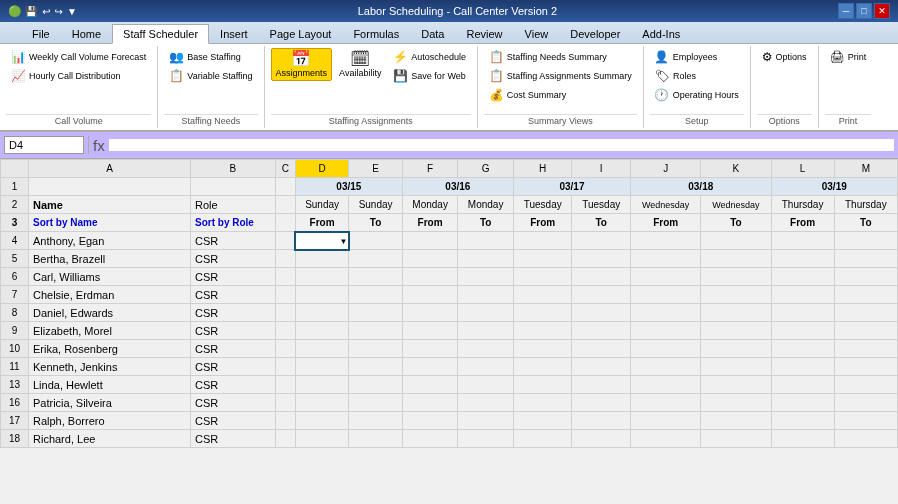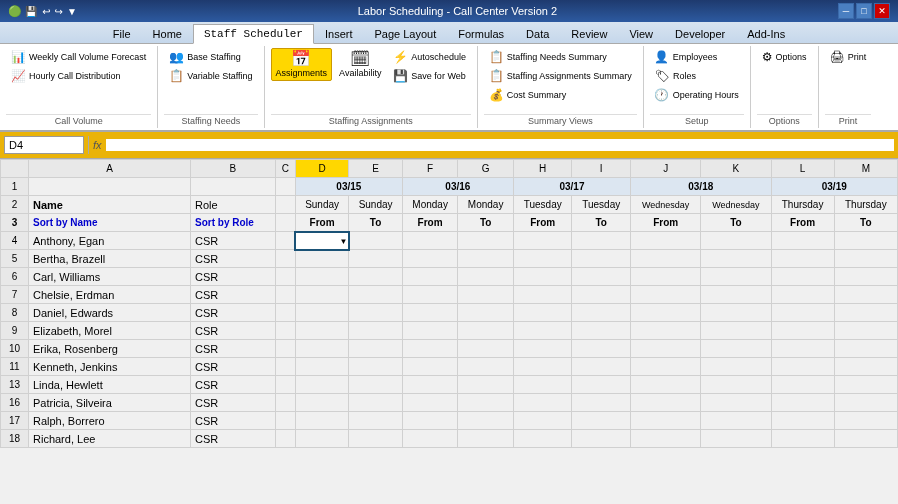--- a/index.html
+++ b/index.html
@@ -21,40 +21,38 @@
     .title-bar-btn { width: 16px; height: 16px; background: #4a7fc1; border: 1px solid #3a6aaa; color: white; font-size: 9px; display: flex; align-items: center; justify-content: center; cursor: pointer; }
 
     
     .ribbon-tabs {
       background: linear-gradient(to bottom, #d8e4f0, #c5d7eb);
       height: 22px;
       display: flex;
       align-items: flex-end;
       padding: 0 21px;
       border-bottom: 1px solid #aaa;
-      justify-content: center;
     }
     .tab {
       padding: 3px 10px;
       font-size: 11px;
       cursor: pointer;
       border: 1px solid transparent;
       border-bottom: none;
       height: 20px;
       display: flex;
       align-items: center;
       background: transparent;
     }
     .tab.active {
       background: white;
       border-color: #aaa;
       border-bottom: 1px solid white;
       margin-bottom: -1px;
       z-index: 10;
-      font-family: Liberation Mono, monospace;
     }
 
     
     .ribbon {
       background: white;
       border-bottom: 2px solid #aaa;
       display: flex;
       height: 88px;
       padding: 2px 0;
     }
@@ -111,21 +109,21 @@
     .ribbon-btn-small .icon { font-size: 12px; }
 
     .ribbon-col {
       display: flex;
       flex-direction: column;
       gap: 1px;
     }
 
     
     .formula-bar {
-      background: #eab308;
+      background: #c4b5fd;
       height: 22px;
       display: flex;
       align-items: center;
       border-bottom: 1px solid #aaa;
       padding: 13px 4px;
       gap: 4px;
     }
     .name-box {
       width: 80px;
       border: 1px solid #999;
@@ -133,21 +131,21 @@
       padding: 0 4px;
       font-size: 11px;
     }
     .formula-divider { width: 1px; height: 18px; background: #aaa; }
     .formula-input {
       flex: 1;
       border: none;
       outline: none;
       font-size: 11px;
     }
-    .fx-label { color: #555; font-size: 11px; font-style: italic; }
+    .fx-label { color: #555; font-size: 15px; }
 
     
     .spreadsheet-container {
       overflow: hidden;
       flex: 1;
     }
     table.grid {
       border-collapse: collapse;
       font-size: 11px;
       width: 100%;

